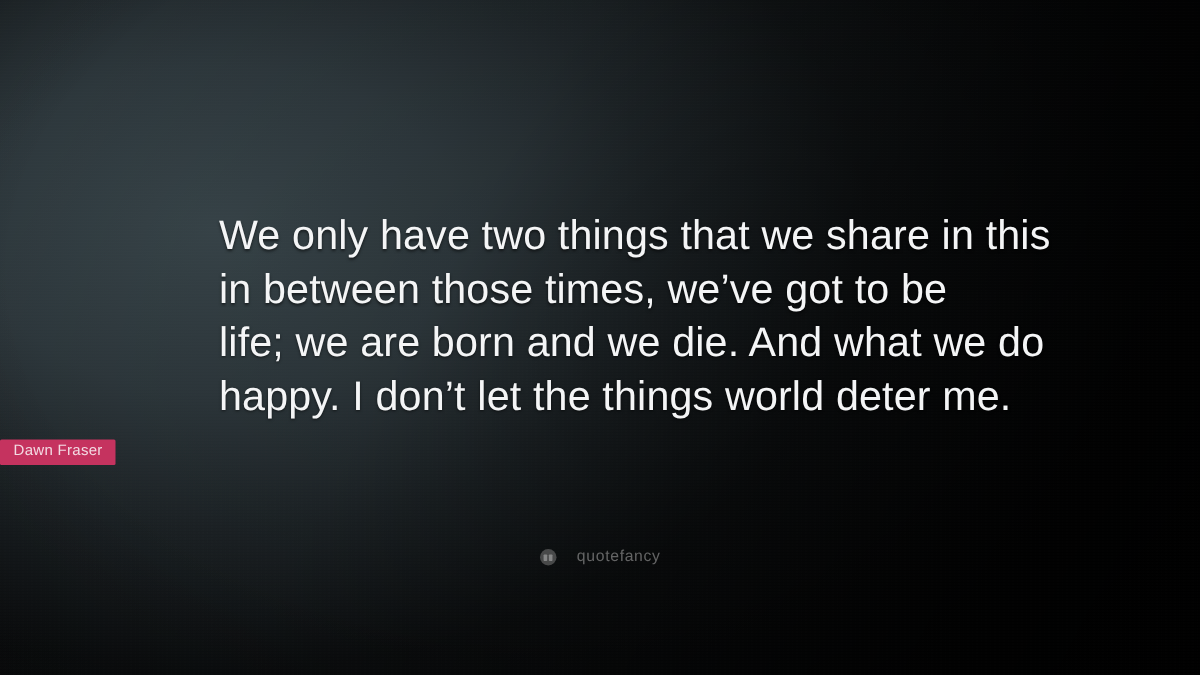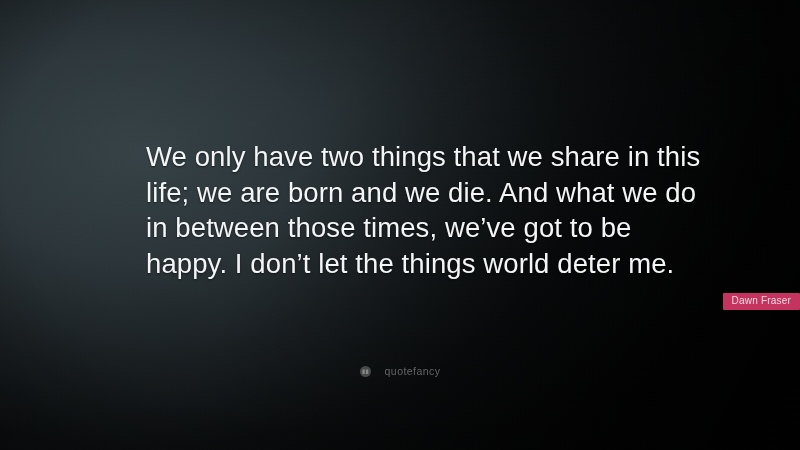--- a/index.html
+++ b/index.html
@@ -81,21 +81,21 @@
     letter-spacing: 0.1px;
     white-space: nowrap;
     text-shadow: 0 1px 2px rgba(0,0,0,0.55);
   }
 
   .author-wrap {
     position: absolute;
     top: 290px;
     left: 0;
     width: 800px;
-    text-align: right;
+    text-align: left;
   }
   .author-badge {
     display: inline-block;
     background: #c5335f;
     color: #f3dbe3;
     font-size: 10px;
     font-weight: 400;
     letter-spacing: 0.2px;
     padding: 3px 9px 4px 9px;
     line-height: 10px;
@@ -139,22 +139,22 @@
 
   <div class="bg-base"></div>
   <div class="bg-glow"></div>
   <div class="bg-vignette"></div>
   <div class="bg-noise"></div>
 
   <div class="content">
 
     <div class="quote-block">
       <div class="quote-line">We only have two things that we share in this</div>
+      <div class="quote-line">in between those times, we’ve got to be</div>
       <div class="quote-line">life; we are born and we die. And what we do</div>
-      <div class="quote-line">in between those times, we’ve got to be</div>
       <div class="quote-line">happy. I don’t let the things world deter me.</div>
     </div>
 
     <div class="author-wrap">
       <span class="author-badge">Dawn Fraser</span>
     </div>
 
     <div class="watermark">
       <span class="wm-logo">
         <svg width="7" height="6" viewBox="0 0 7 6" aria-hidden="true">

